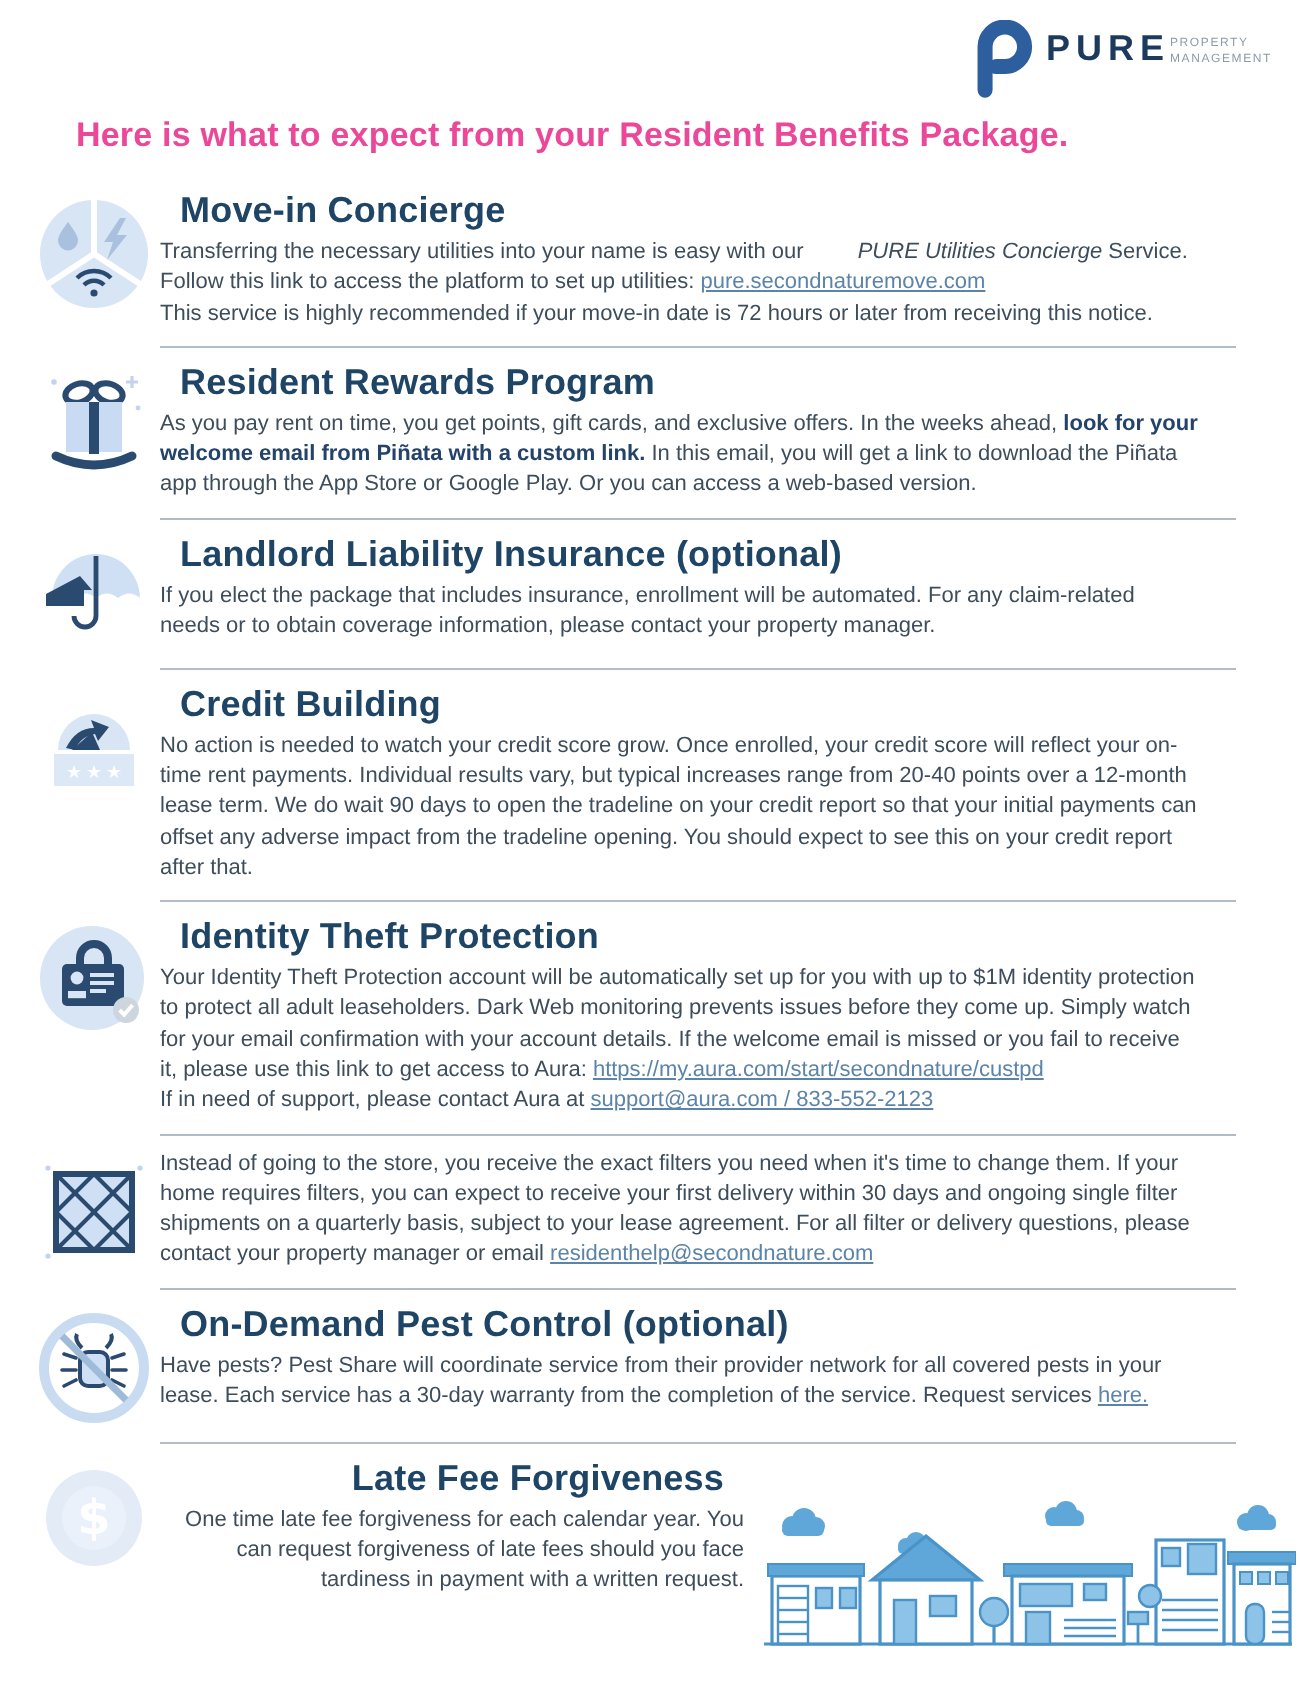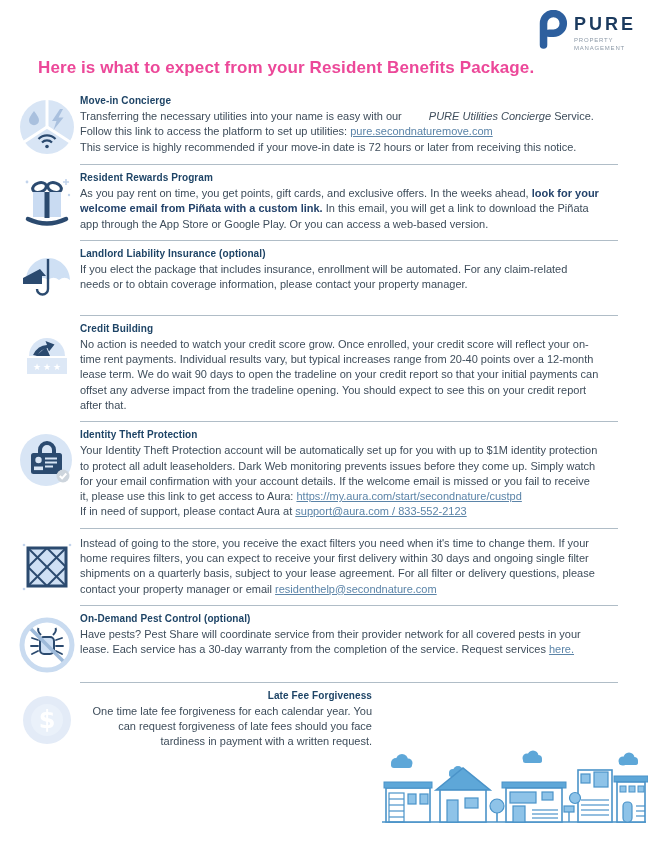--- a/index.html
+++ b/index.html
@@ -17,21 +17,21 @@
 
   
   .logo {
     position: absolute;
     top: 10px;
     right: 14px;
     display: flex;
     align-items: flex-start;
     gap: 6px;
   }
-  .logo-textcol { display: flex; flex-direction: column; margin-top: 5px; }
+  .logo-textcol { display: flex; flex-direction: row; margin-top: 5px; }
   .logo-brand {
     font-size: 18px;
     font-weight: bold;
     letter-spacing: 3px;
     color: #1b3a5e;
     line-height: 1;
   }
   .logo-sub {
     font-size: 6px;
     color: #8d9aa8;
@@ -50,22 +50,22 @@
   
   .section { display: flex; align-items: flex-start; padding: 7px 0 5px; }
   .icon-cell {
     flex: 0 0 66px;
     display: flex;
     justify-content: center;
     padding-top: 3px;
   }
   .text-cell { width: 520px; }
   .section-title {
-    margin: 0 0 3px;
-    font-size: 10px;
+    margin: 0 10px 3px;
+    font-size: 18px;
     font-weight: bold;
     color: #1e4466;
     letter-spacing: 0.1px;
   }
   .body-text { margin: 0; font-size: 11px; line-height: 1.39; color: #3e4d5b; }
   .note { }
   .i { font-style: italic; margin-left: 24px; }
   .b { font-weight: bold; color: #24436b; }
   .link { color: #5b84a8; text-decoration: underline; cursor: pointer; }
   .divider {

